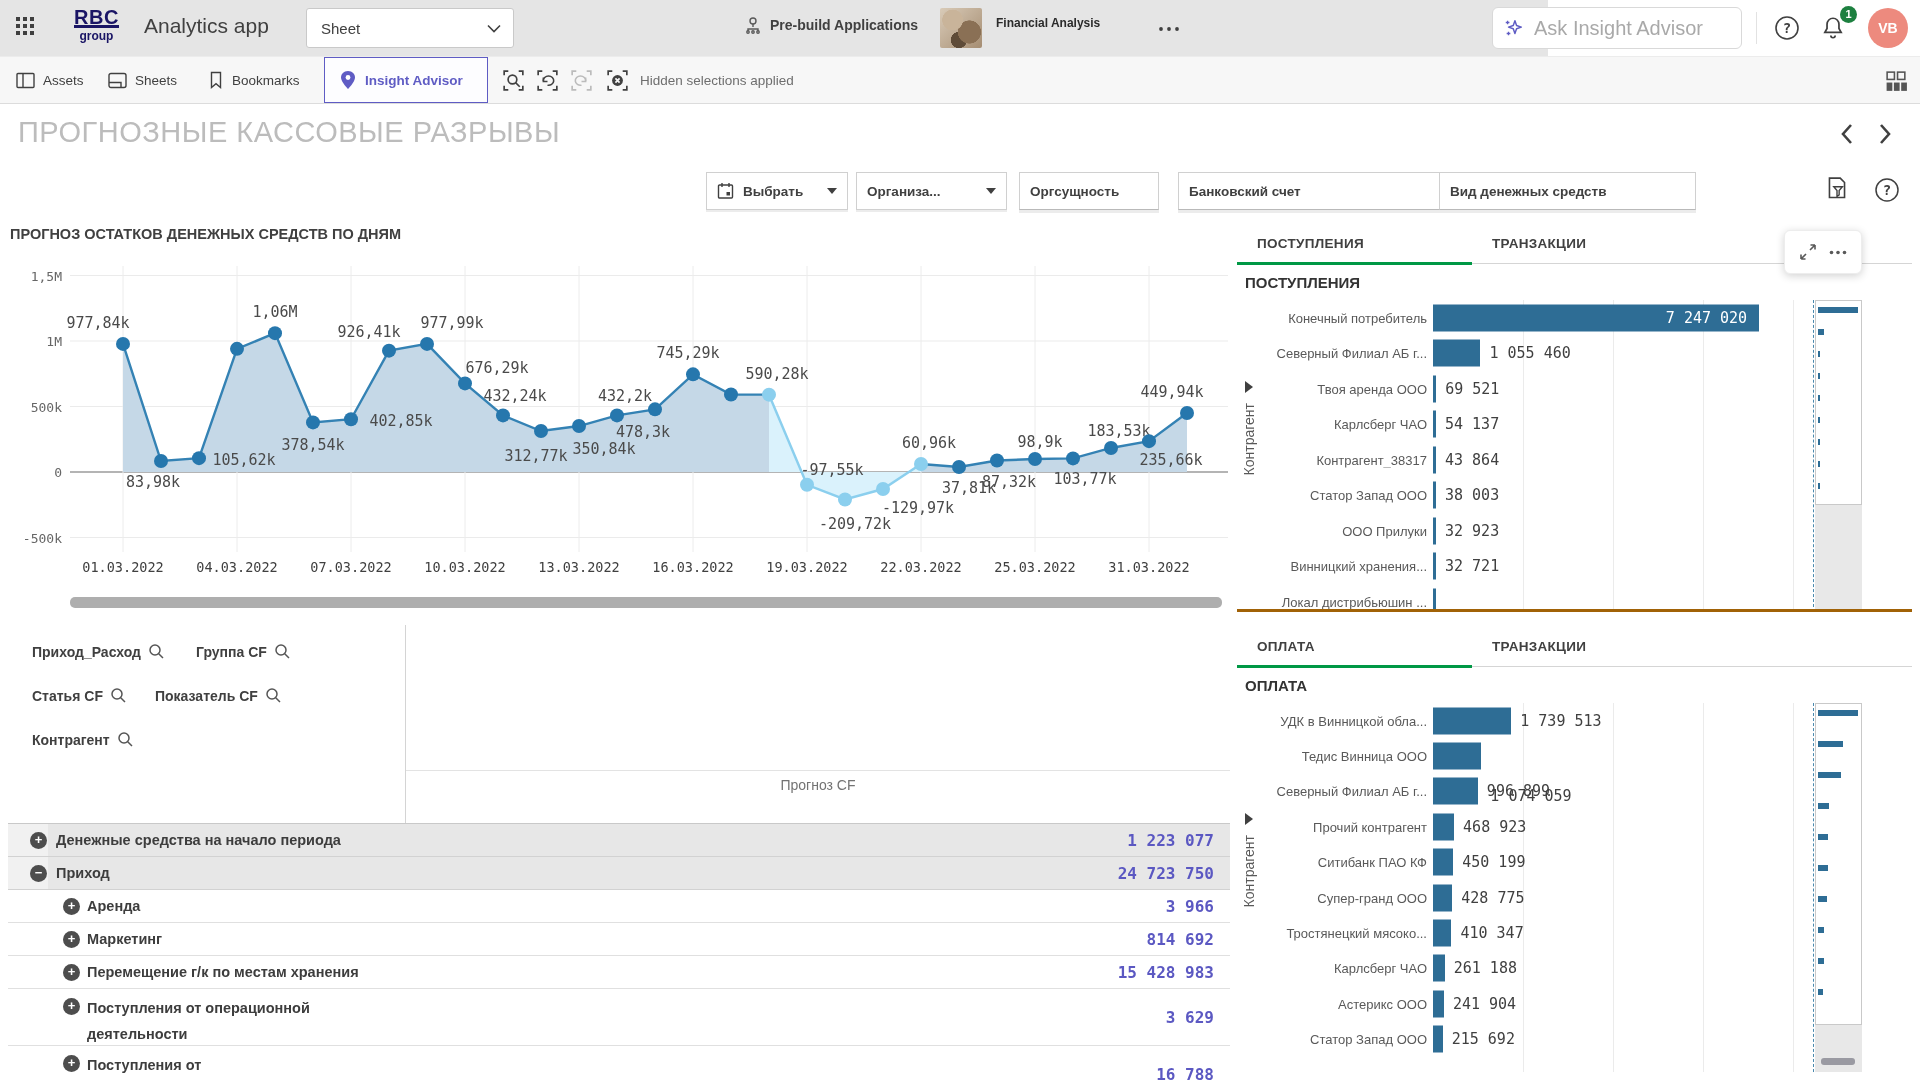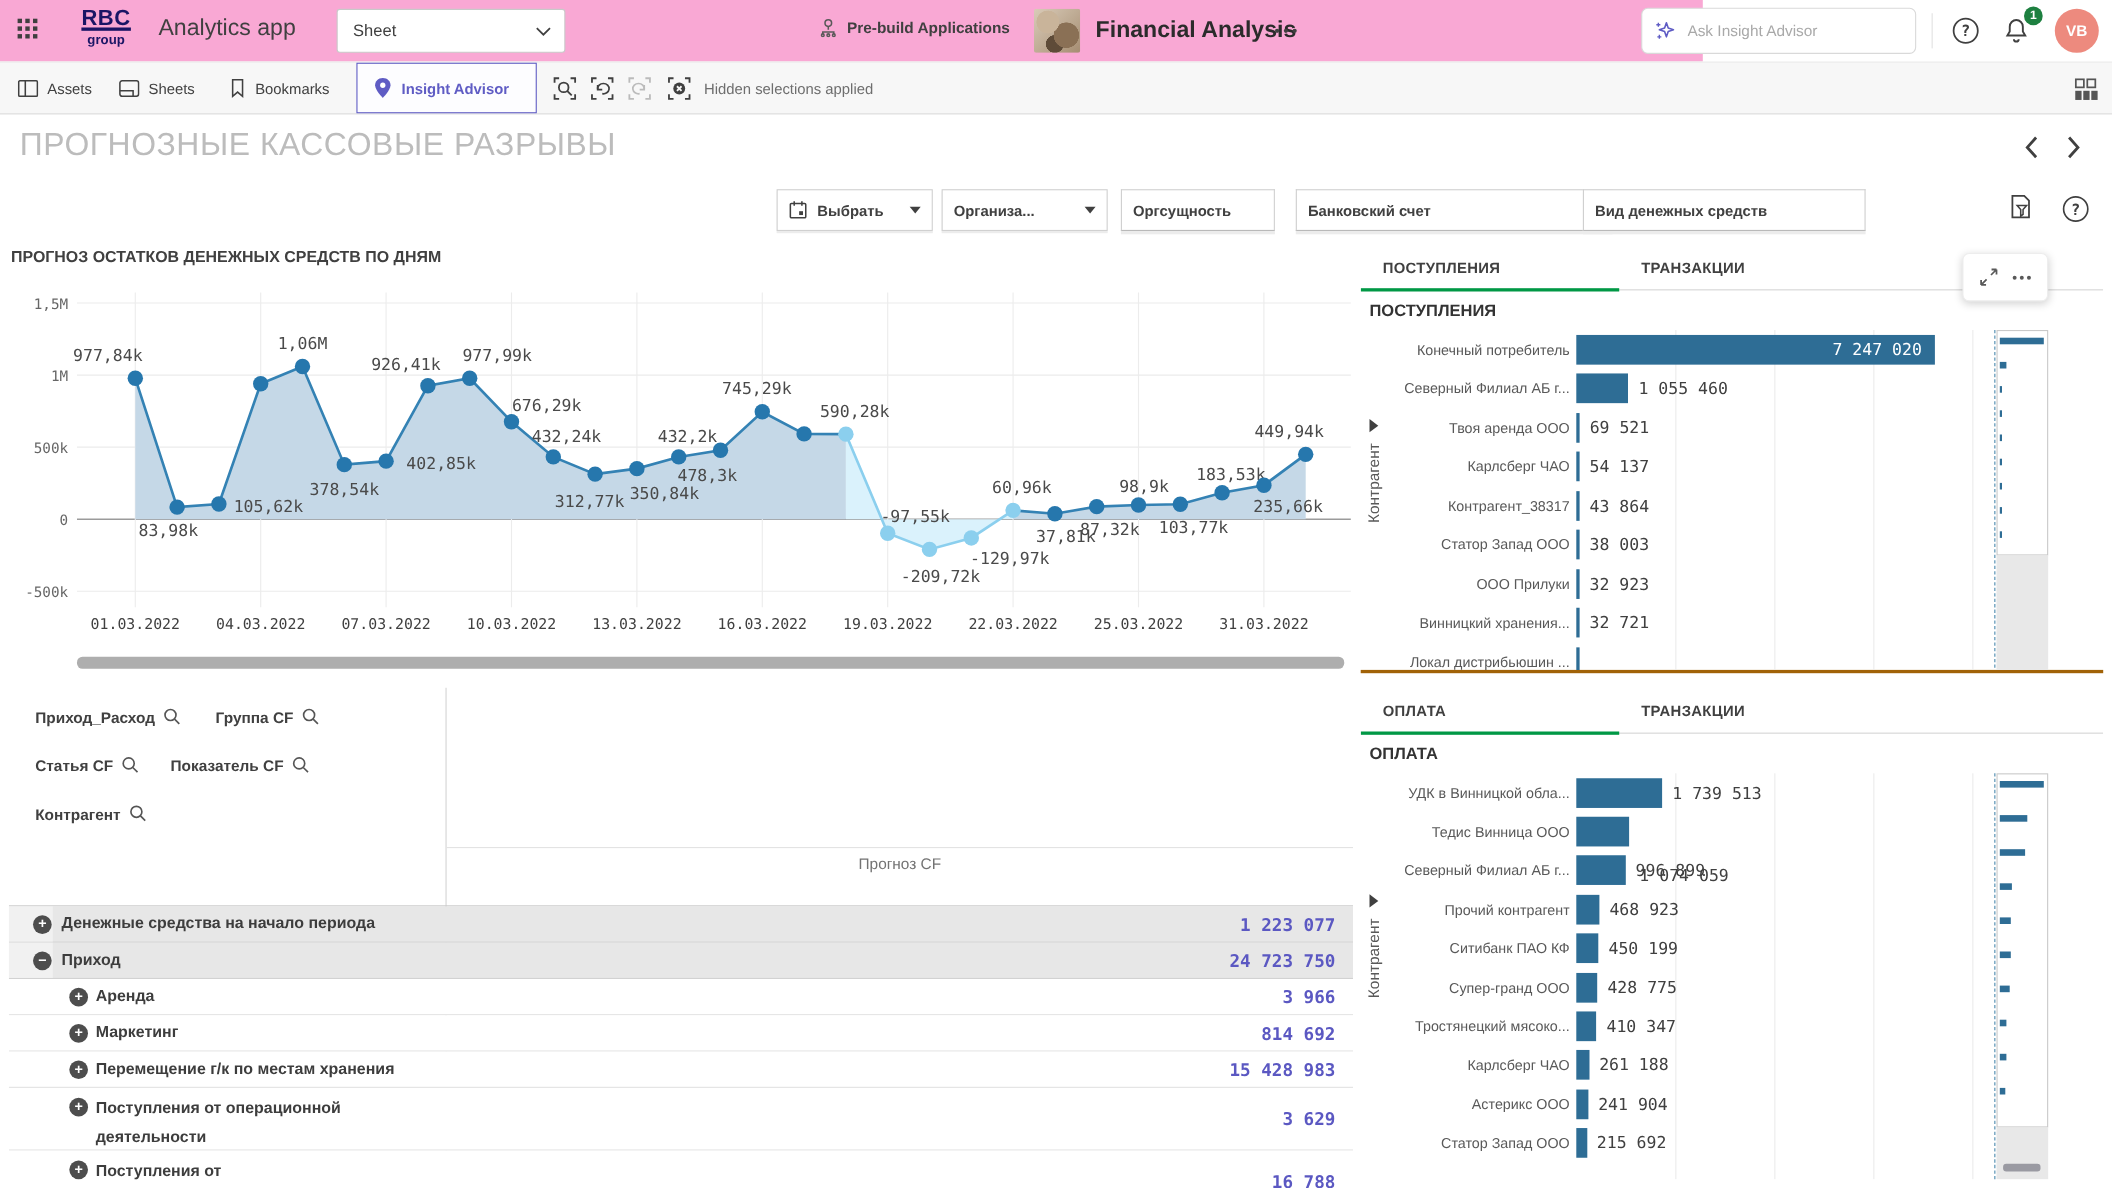--- a/index.html
+++ b/index.html
@@ -1,42 +1,42 @@
 <!DOCTYPE html>
 <html><head>
 <meta charset="utf-8">
 <style>
   * { margin:0; padding:0; box-sizing:border-box; }
   body { background:#fff; font-family:"Liberation Sans", sans-serif; }
   #root { position:relative; width:1920px; height:1080px; background:#fff; overflow:hidden; }
 
   
-  #top-header { position:absolute; left:0; top:0; width:1548px; height:56px; background:#f9a8d4; }
+  #top-header { position:absolute; left:0; top:0; width:1548px; height:56px; background:#e5e5e5; }
   #launcher { position:absolute; left:16px; top:17px; width:22px; height:22px; display:grid;
     grid-template-columns:repeat(3,4px); grid-template-rows:repeat(3,4px); gap:3px; cursor:pointer; }
   #launcher i { background:#3f3f3f; }
   #logo { position:absolute; left:74px; top:9px; color:#1a1565; line-height:16px; }
   #logo .l1 { font-size:20px; font-weight:800; letter-spacing:.5px; border-bottom:3px solid #1a1565; }
   #logo .l2 { font-size:12px; font-weight:700; text-align:center; }
   #app-name { position:absolute; left:144px; top:14px; font-size:21px; color:#404040; }
   #sheet-select { position:absolute; left:306px; top:8px; width:208px; height:40px; border:1px solid #c9c9c9;
     border-radius:3px; display:flex; align-items:center; padding:0 12px 0 14px; cursor:pointer; background:#fff; }
   #sheet-select span { flex:1; font-size:15px; color:#404040; }
   #prebuild { position:absolute; left:744px; top:16px; display:flex; align-items:center; gap:8px;
     font-size:14px; font-weight:600; color:#404040; cursor:pointer; }
   #app-thumb { position:absolute; left:940px; top:8px; width:42px; height:40px; border-radius:2px;
     background:radial-gradient(circle at 30% 30%, #c9b49a 0 25%, transparent 26%),
                radial-gradient(circle at 70% 60%, #8a7055 0 30%, transparent 31%),
                radial-gradient(circle at 45% 80%, #5e4b38 0 20%, transparent 21%),
                linear-gradient(135deg,#d9cbb8,#a58d72); }
-  #app-title { position:absolute; left:996px; top:16px; font-size:21px; font-weight:700; color:#2b2b2b; }
+  #app-title { position:absolute; left:996px; top:16px; font-size:12px; font-weight:700; color:#2b2b2b; }
   #header-more { position:absolute; left:1158px; top:18px; color:#404040; cursor:pointer; }
   #ia-search { position:absolute; left:1492px; top:7px; width:250px; height:42px; border:1px solid #d9d9d9;
     border-radius:6px; display:flex; align-items:center; padding:0 10px; gap:9px; background:#fff; }
-  #ia-search input { border:none; outline:none; font-size:14px; color:#404040; width:180px;
+  #ia-search input { border:none; outline:none; font-size:20px; color:#404040; width:180px;
     font-family:"Liberation Sans",sans-serif; }
   #ia-search input::placeholder { color:#a9a9a9; }
   #hdr-div { position:absolute; left:1756px; top:12px; width:1px; height:32px; background:#e2e2e2; }
   .hdr-ic { position:absolute; top:15px; cursor:pointer; }
   #badge { position:absolute; left:1840px; top:6px; min-width:17px; height:17px; border-radius:9px;
     background:#1d8040; color:#fff; font-size:11px; font-weight:700; text-align:center; line-height:17px; padding:0 3px; }
   #avatar { position:absolute; left:1868px; top:8px; width:40px; height:40px; border-radius:50%;
     background:#ed8a7e; color:#fff; font-size:14px; font-weight:700; display:flex; align-items:center;
     justify-content:center; cursor:pointer; }
 

